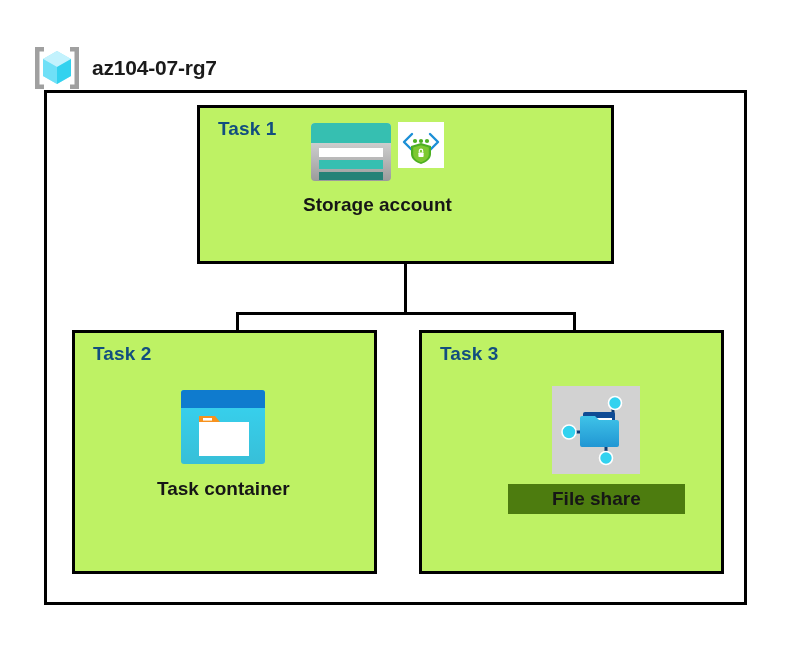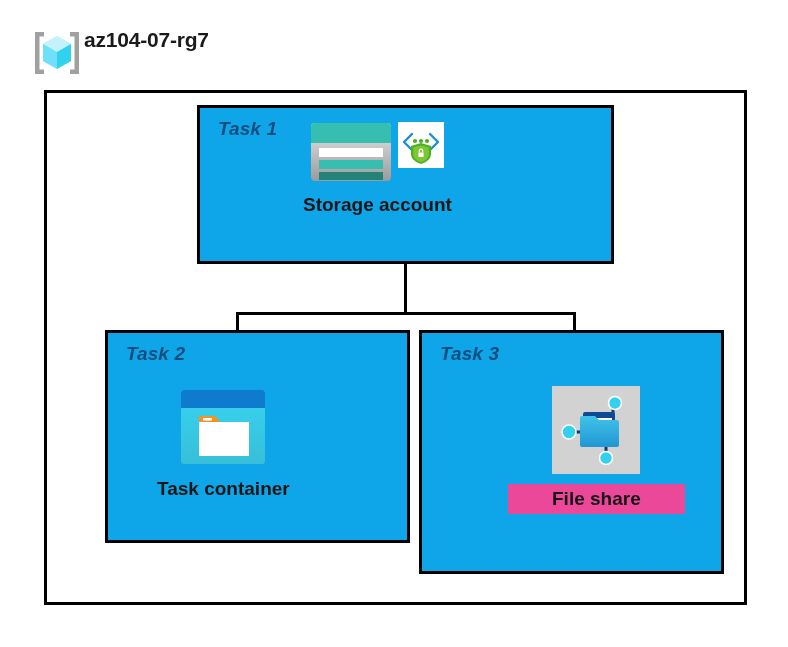--- a/index.html
+++ b/index.html
@@ -12,23 +12,24 @@
     height: 647px;
     position: relative;
     font-family: "Liberation Sans", sans-serif;
     overflow: hidden;
   }
 
   
   .rg-header {
     position: absolute;
     left: 30px;
-    top: 28px;
+    top: 43px;
     display: flex;
-    gap: 0;
+    align-items: center;
+    gap: 8px;
   }
   .rg-icon {
     width: 54px;
     height: 50px;
     display: block;
   }
   .rg-title {
     font-size: 21px;
     font-weight: bold;
     color: #1a1a1a;
@@ -46,25 +47,24 @@
     border: 3px solid #000000;
     box-sizing: border-box;
     background: #ffffff;
   }
 
   
   .task-box {
     position: absolute;
     border: 3px solid #000000;
     box-sizing: border-box;
-    background: #0ea5e9;
-    font-style: italic;
+    background: #bef264;
   }
   .task-1 { left: 197px; top: 105px; width: 417px; height: 159px; }
-  .task-2 { left: 72px;  top: 330px; width: 305px; height: 213px; margin-left: 33px; }
+  .task-2 { left: 72px;  top: 330px; width: 305px; height: 244px; }
   .task-3 { left: 419px; top: 330px; width: 305px; height: 244px; padding-left: 24px; }
 
   .task-label {
     position: absolute;
     left: 18px;
     top: 10px;
     font-size: 19px;
     font-weight: bold;
     color: #124e7f;
     letter-spacing: 0.1px;
@@ -84,21 +84,21 @@
   }
   .node-caption {
     margin-top: 10px;
     font-size: 19px;
     font-weight: bold;
     color: #161616;
     white-space: nowrap;
     padding: 2px 6px;
   }
   .node-caption.highlighted {
-    background: #ec4899;
+    background: #4d7c0f;
     padding: 4px 44px;
   }
   .icon-plate {
     padding: 6px;
     background: transparent;
   }
   .icon-plate.highlighted {
     background: #d2d2d2;
   }
 

